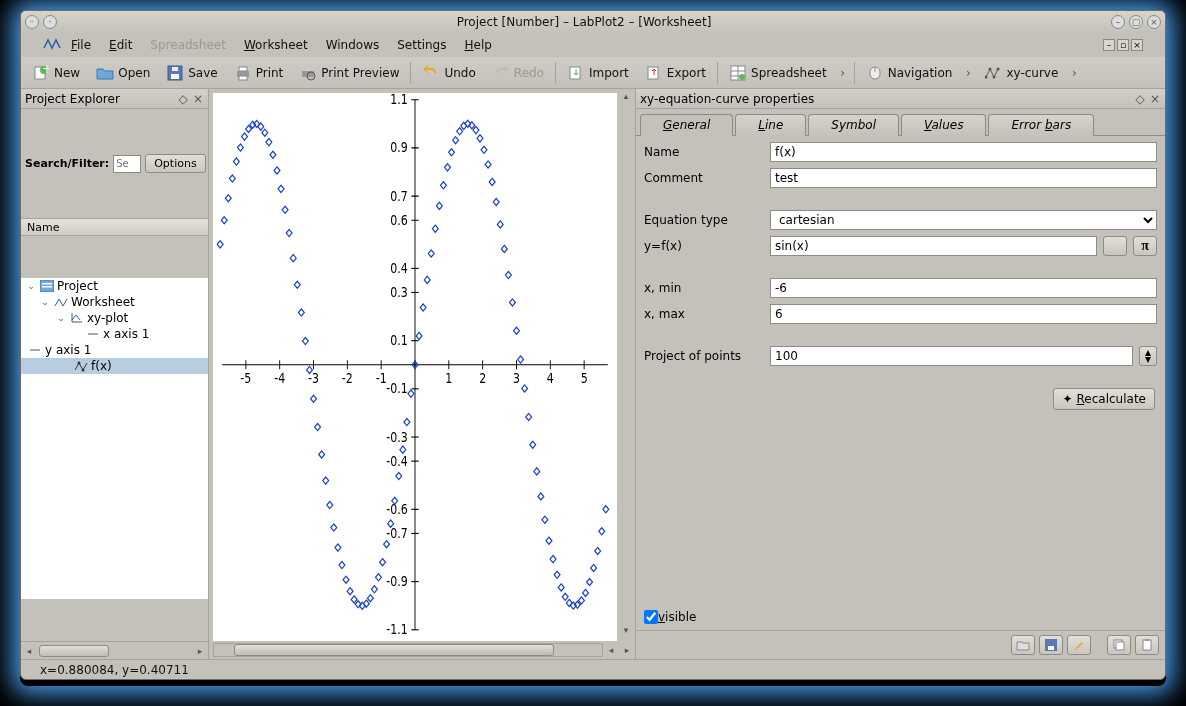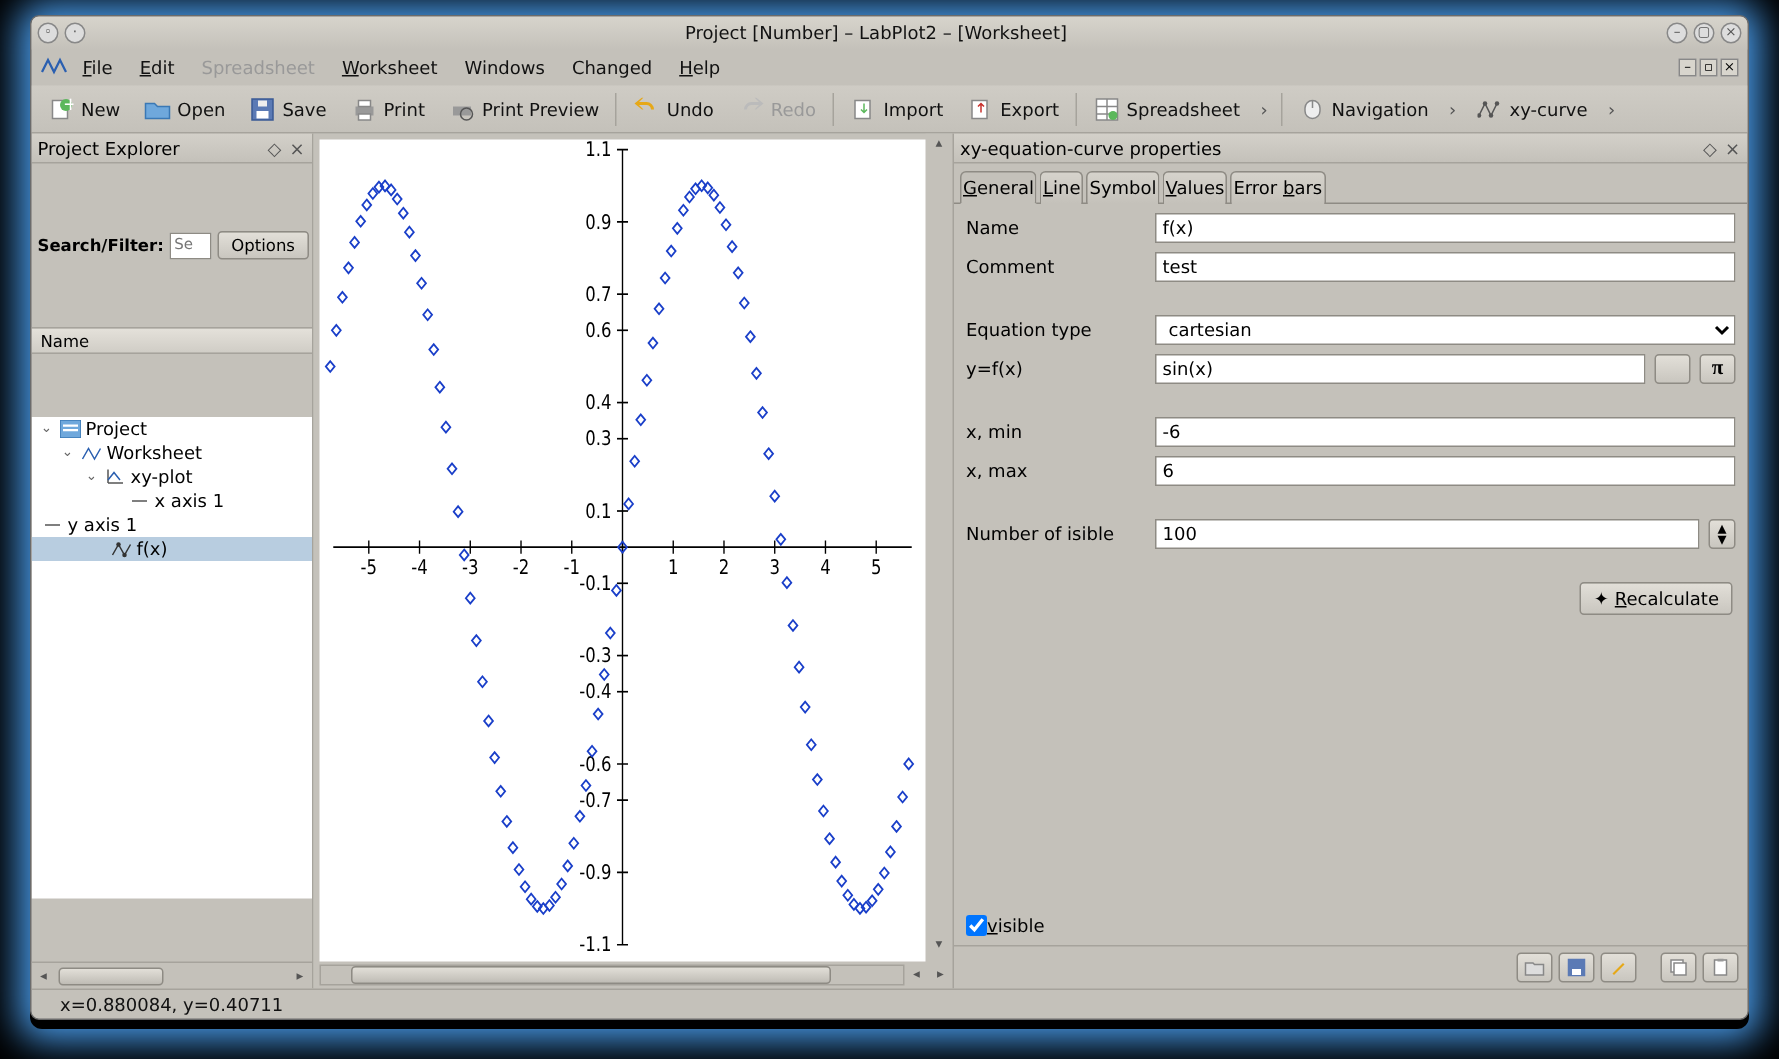--- a/index.html
+++ b/index.html
@@ -4,21 +4,21 @@
 <style>
   * { box-sizing: border-box; margin: 0; padding: 0; font-family: "DejaVu Sans", "Liberation Sans", sans-serif; font-size: 12px; }
   body { background: #000; width: 1186px; height: 706px; position: relative; }
   .glow { position: absolute; top: 10px; left: 20px; right: 20px; bottom: 20px; border-radius: 8px; box-shadow: 0 0 25px 8px rgba(80,170,255,0.9); }
   .window { position: absolute; top: 10px; left: 20px; width: 1146px; height: 670px; background: #c4c1ba; border: 1px solid #6b6b6b; border-radius: 6px; display: flex; flex-direction: column; overflow: hidden; }
   .titlebar { height: 22px; display: flex; align-items: center; padding: 0 4px; background: linear-gradient(to bottom, #d7d4cc, #c4c1ba); }
   .titlebar .tleft { display: flex; gap: 4px; }
   .titlebar .rbtn { width: 14px; height: 14px; border: 1px solid #888; border-radius: 50%; background: #ddd; display:flex; align-items:center; justify-content:center; font-size:9px; color:#555; }
   .titlebar .title { flex: 1; text-align: center; font-size: 12px; color: #111; }
   .titlebar .tright { display: flex; gap: 4px; }
-  .menubar { height: 24px; display: flex; align-items: center; padding: 0 6px; gap: 2px; }
+  .menubar { height: 24px; display: flex; align-items: center; padding: 0 22px; gap: 2px; }
   .menubar .logo { width: 18px; height: 16px; display:inline-block; }
   .menubar span.menu { padding: 2px 8px; color: #111; cursor: default; }
   .menubar span.menu u { text-decoration: underline; }
   .menubar span.disabled { color: #999; }
   .menubar .mini { margin-left: auto; display:flex; gap:2px; }
   .menubar .mini .mbtn { width:12px; height:12px; border:1px solid #888; font-size:9px; display:flex; align-items:center; justify-content:center; background:#d8d5cd; }
   .toolbar { height: 32px; display: flex; align-items: center; padding: 2px 4px; gap: 2px; border-bottom: 1px solid #a6a39c; background: linear-gradient(to bottom, #cfccc5, #c4c1ba); }
   .tbtn { display: flex; align-items: center; gap: 4px; padding: 3px 6px; border: 1px solid transparent; border-radius: 3px; color:#111; }
   .tbtn .ico { width: 18px; height: 18px; display: inline-flex; align-items:center; justify-content:center; }
   .tbtn.disabled { color: #999; }
@@ -47,21 +47,21 @@
   .plotwrap { flex:1; display:flex; }
   .plot { flex:1; background:#fff; margin:4px 0 0 4px; position:relative; overflow:hidden; }
   .vscroll { width:18px; background:#c4c1ba; display:flex; flex-direction:column; align-items:center; padding:2px 0; }
   .vscroll .arrow { height:14px; font-size:9px; color:#555; }
   .hscrollrow { height:18px; display:flex; align-items:center; }
   .hscrollrow .track { flex:1; height:14px; background:#c4c1ba; border:1px solid #a6a39c; margin-left:4px; display:flex; align-items:center; }
   .arrowbox { width:16px; height:14px; display:flex; align-items:center; justify-content:center; color:#555; font-size:9px; }
   
   .right { width:530px; display:flex; flex-direction:column; border-left:1px solid #a6a39c; }
   .tabs { display:flex; gap:2px; padding:4px 4px 0 4px; border-bottom:1px solid #8e8b84; }
-  .tab { padding:3px 1px; border:1px solid #8e8b84; border-bottom:none; border-radius:4px 4px 0 0; background:linear-gradient(to bottom,#d6d3cc,#c4c1ba); font-size:12px; position:relative; top:1px; }
+  .tab { padding:3px 22px; border:1px solid #8e8b84; border-bottom:none; border-radius:4px 4px 0 0; background:linear-gradient(to bottom,#d6d3cc,#c4c1ba); font-size:12px; position:relative; top:1px;font-style:italic; }
   .tab.active { background:#c4c1ba; border-bottom:1px solid #c4c1ba; }
   .tab u { text-decoration: underline; }
   .form { padding:6px 8px; display:flex; flex-direction:column; gap:6px; flex:1; overflow:auto; }
   .row { display:flex; align-items:center; gap:6px; }
   .row label { width:120px; font-size:12px; }
   .row input[type=text], .row select { flex:1; height:20px; border:1px solid #8e8b84; background:#fff; padding:0 4px; font-size:12px; }
   .row .short { flex:none; width:130px; }
   .iconbtn { width:24px; height:20px; border:1px solid #8e8b84; background:linear-gradient(to bottom,#e2dfd8,#c9c6bf); border-radius:3px; display:flex; align-items:center; justify-content:center; }
   .spacer-row { height:10px; }
   .recalc { align-self:flex-end; margin-right:2px; padding:3px 8px; border:1px solid #8e8b84; border-radius:3px; background:linear-gradient(to bottom,#e2dfd8,#c9c6bf); display:flex; align-items:center; gap:4px; }
@@ -93,21 +93,21 @@
     <span class="logo">
       <svg width="18" height="14">
           <polyline points="1,11 5,3 9,11 13,3 17,11" stroke="#2a5fb0" stroke-width="1.5" fill="none"></polyline>
         </svg>
     </span>
     <span class="menu"><u>F</u><span></span>ile</span>
     <span class="menu"><u>E</u>dit</span>
     <span class="menu disabled">Spreadsheet</span>
     <span class="menu"><u>W</u>orksheet</span>
     <span class="menu">Windows</span>
-    <span class="menu">Changed</span>
+    <span class="menu">Settings</span>
     <span class="menu"><u>H</u>elp</span>
     <div class="mini">
       <div class="mbtn">–</div>
       <div class="mbtn">▫</div>
       <div class="mbtn">×</div>
     </div>
   </div>
 
   <div class="toolbar">
     <div class="tbtn">
@@ -520,21 +520,21 @@
         <div class="row">
             <label>x, min</label>
             <input class="short" type="text" value="-6" style="">
           </div>
         <div class="row">
             <label>x, max</label>
             <input class="short" type="text" value="6" style="">
           </div>
         <div class="spacer-row"></div>
         <div class="row">
-            <label>Number of isible</label>
+            <label>Project of points</label>
             <input class="short" type="text" style="width: 110px;" value="100">
             <div class="iconbtn" style="width:18px;flex-direction:column;font-size:7px;line-height:7px">
               <span>▴</span>
               <span>▾</span>
             </div>
           </div>
         <div class="spacer-row"></div>
         <button class="recalc">
             <span>✦</span>
             <span><u>R</u>ecalculate</span>

